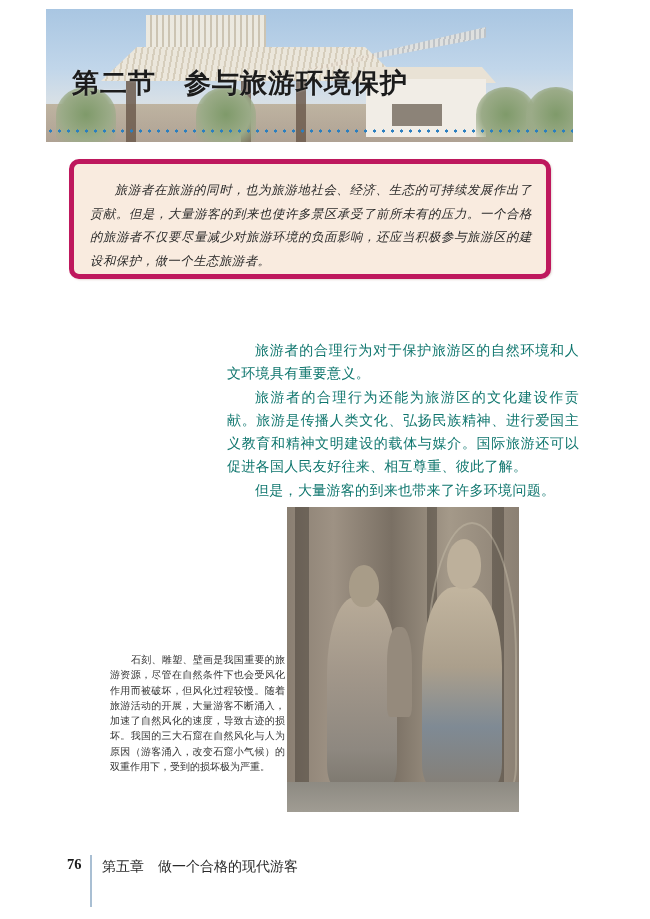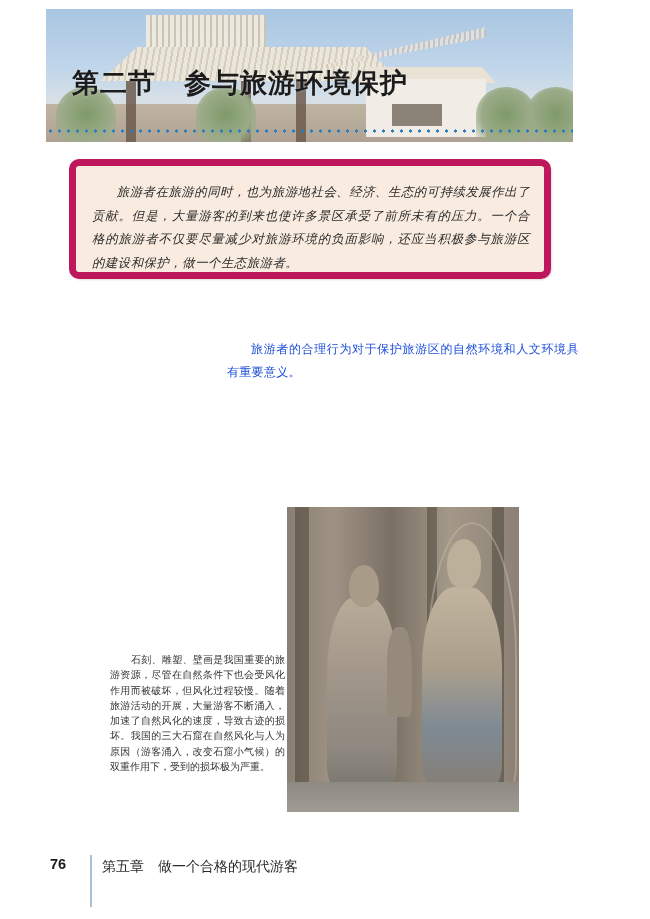--- a/index.html
+++ b/index.html
@@ -56,35 +56,35 @@
     .banner-title {
       position: absolute; left: 72px; top: 65px; height: 40px;
       font-family: Liberation Serif, serif; font-weight: bold; font-size: 27px; letter-spacing: 1px;
       color: #1c1c1c; white-space: pre;
       text-shadow: 0 0 2px rgba(255,255,255,.5);
     }
 
     
     .intro-box {
       position: absolute; left: 69px; top: 159px; width: 482px; height: 120px;
-      background: #f9ebdf; border: 7px solid #be185d; border-radius: 10px;
+      background: #f9ebdf; border: 5px solid #be185d; border-radius: 10px;
       box-shadow: 1px 1px 2px rgba(150,120,100,.25);
       padding: 14px 14px 0 16px;
     }
     .intro-box p {
       font-family: "DejaVu Serif", serif; font-style: italic; font-size: 12.4px; line-height: 23.5px;
       color: #2a2a2a; text-indent: 2em; letter-spacing: 0.5px; text-align: justify;
     }
 
     
     .main-text {
       position: absolute; left: 227px; top: 339px; width: 352px;
     }
     .main-text p {
-      font-family: Liberation Mono, monospace; font-size: 12px; line-height: 23.3px; color: #1d4ed8;
+      font-family: Liberation Sans, sans-serif; font-size: 14px; line-height: 23.3px; color: #0f766e;
       text-indent: 2em; text-align: justify; letter-spacing: 0.3px;
     }
 
     
     .photo {
       position: absolute; left: 287px; top: 507px; width: 232px; height: 305px; overflow: hidden;
       background: linear-gradient(90deg, #8a7f72 0%, #9e9284 20%, #7a7064 45%, #a49989 70%, #8b8073 100%);
     }
     .photo .cliff-dark { position: absolute; top: 0; height: 100%; background: rgba(40,35,30,.35); }
     .photo .statue {
@@ -104,22 +104,22 @@
       font-family: "DejaVu Sans", sans-serif; font-size: 8.8px; color: #333; padding-left: 26px; line-height: 14px;
       white-space: pre;
     }
     .caption-text {
       font-family: "DejaVu Sans", sans-serif; font-size: 10px; line-height: 15.3px; color: #333;
       text-indent: 2.1em; text-align: justify; margin-top: 2px;
     }
 
     
     .page-number {
-      position: absolute; left: 50px; top: 856px;
-      font-family: Liberation Sans, sans-serif; font-weight: bold; font-size: 14.5px; color: #1a1a1a;
+      position: absolute; left: 67px; top: 856px;
+      font-family: Liberation Serif, serif; font-weight: bold; font-size: 14.5px; color: #1a1a1a;
     }
     .footer-rule { position: absolute; left: 90px; top: 855px; width: 2px; height: 52px; background: #a9bfd3; }
     .chapter-title {
       position: absolute; left: 102px; top: 858px;
       font-family: "DejaVu Sans", sans-serif; font-size: 14px; color: #2a2a2a; white-space: pre;
     }
   </style>
 </head>
 <body>
 
@@ -143,20 +143,22 @@
   <div class="dotline"></div>
 </div>
 <div class="banner-title">第二节　参与旅游环境保护</div>
 
 <div class="intro-box">
   <p>旅游者在旅游的同时，也为旅游地社会、经济、生态的可持续发展作出了贡献。但是，大量游客的到来也使许多景区承受了前所未有的压力。一个合格的旅游者不仅要尽量减少对旅游环境的负面影响，还应当积极参与旅游区的建设和保护，做一个生态旅游者。</p>
 </div>
 
 <div class="main-text">
   <p>旅游者的合理行为对于保护旅游区的自然环境和人文环境具有重要意义。</p>
+  <p>旅游者的合理行为还能为旅游区的文化建设作贡献。旅游是传播人类文化、弘扬民族精神、进行爱国主义教育和精神文明建设的载体与媒介。国际旅游还可以促进各国人民友好往来、相互尊重、彼此了解。</p>
+  <p>但是，大量游客的到来也带来了许多环境问题。</p>
 </div>
 
 <div class="photo">
   <div class="cliff-dark" style="left:8px; width:14px;"></div>
   <div class="cliff-dark" style="left:140px; width:10px;"></div>
   <div class="cliff-dark" style="left:205px; width:12px;"></div>
   <div class="halo" style="left:140px; top:15px; width:90px; height:270px;"></div>
   <div class="statue" style="left:40px; top:90px; width:70px; height:190px;"></div>
   <div class="head" style="left:62px; top:58px; width:30px; height:42px; background:#a89c88;"></div>
   <div class="statue" style="left:135px; top:80px; width:80px; height:200px; background:linear-gradient(180deg,#c2b59f 0%,#ab9f8c 40%,#7f8a94 70%,#857f76 100%);"></div>

